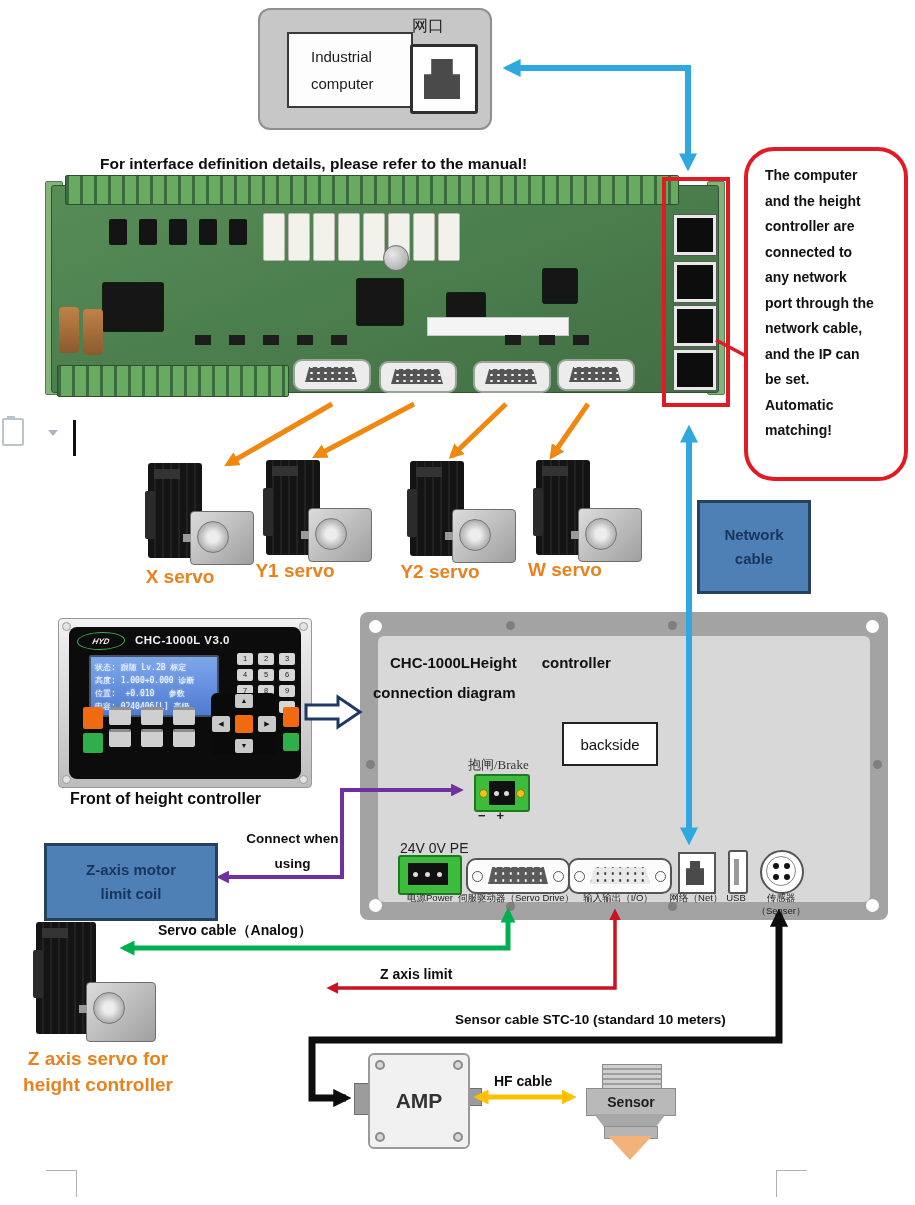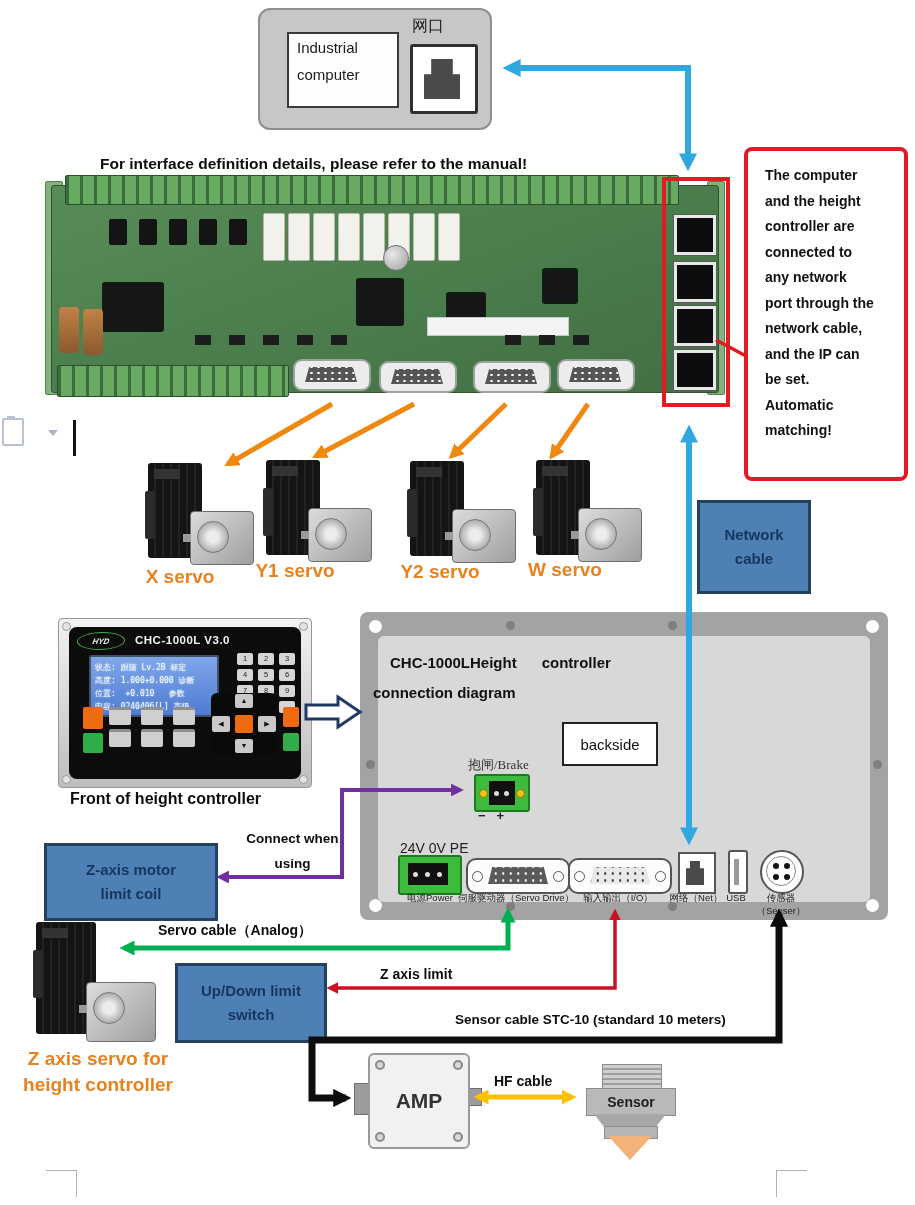--- a/index.html
+++ b/index.html
@@ -11,21 +11,21 @@
   
   .blue-box{position:absolute;background:#4e7fb5;border:3px solid #24415e;color:#17365d;
             font-weight:bold;display:flex;flex-direction:column;align-items:center;
             justify-content:center;font-size:15px;line-height:1.6;z-index:4;text-align:center;}
 
   
   .ic-box{position:absolute;left:258px;top:8px;width:230px;height:118px;background:#c7c7c7;
           border:2px solid #8f8f8f;border-radius:12px;z-index:2;}
   .ic-inner{position:absolute;left:27px;top:22px;width:100px;height:72px;background:#fdfdfd;
             border:2px solid #3a3a3a;color:#1a1a1a;font-size:15px;line-height:1.8;
-            display:flex;flex-direction:column;padding-left:8px;}
+            display:flex;flex-direction:column;justify-content:center;padding-left:22px;}
   .port-label{position:absolute;left:152px;top:6px;font-size:16px;color:#222;}
   .rj45-icon{position:absolute;left:150px;top:34px;width:62px;height:64px;background:#fff;
              border:3px solid #2f2f2f;border-radius:3px;}
   .rj45-plug{position:absolute;left:11px;top:12px;width:36px;height:40px;background:#4a4a4a;
              clip-path:polygon(0 100%,0 38%,20% 38%,20% 0,80% 0,80% 38%,100% 38%,100% 100%);}
 
   .notice{position:absolute;left:100px;top:155px;font-size:15.5px;font-weight:bold;color:#0d0d0d;z-index:2;}
 
   
   .pcb{position:absolute;left:45px;top:175px;width:678px;height:228px;z-index:1;}
@@ -46,21 +46,21 @@
   .pcb-db .dbpins{position:absolute;left:10px;top:6px;width:52px;height:15px;background:#555;
            clip-path:polygon(8% 0,92% 0,100% 100%,0 100%);
            background-image:radial-gradient(circle,#fff 1px,transparent 1.4px);background-size:7px 6px;background-position:3px 3px;background-color:#555;}
 
   
   .red-frame{position:absolute;left:662px;top:177px;width:60px;height:222px;border:4px solid #e01b24;z-index:3;}
   .rj45-module{position:absolute;left:8px;width:36px;height:34px;background:#0d0d0d;border:3px solid #e8e8e8;outline:1px solid #5a5a5a;}
 
   
   .callout{position:absolute;left:744px;top:147px;width:164px;height:334px;background:#fff;
-           border:4px solid #e01b24;border-radius:8px;z-index:4;
+           border:4px solid #e01b24;border-radius:30px;z-index:4;
            padding:12px 4px 0 17px;box-sizing:border-box;}
   .callout div{font-size:14px;font-weight:bold;color:#111;line-height:25.5px;}
 
   
   .servo{position:absolute;width:115px;height:102px;z-index:2;}
   .drive{position:absolute;left:0;top:0;width:54px;height:95px;background:#141414;border-radius:3px;
          background-image:repeating-linear-gradient(90deg,transparent 0 6px,rgba(255,255,255,.06) 6px 8px);}
   .drive::before{content:"";position:absolute;left:6px;top:6px;width:26px;height:10px;background:#333;}
   .drive::after{content:"";position:absolute;left:-3px;top:28px;width:10px;height:48px;background:#2b2b2b;border-radius:2px;}
   .motor{position:absolute;left:42px;top:48px;width:62px;height:52px;border:1px solid #6e6e6e;border-radius:4px;
@@ -398,24 +398,20 @@
   </div>
 
   <div class="blue-box" style="left:44px;top:843px;width:168px;height:72px;">
     <span>Z-axis motor</span>
     <span>limit coil</span>
   </div>
 
   <div class="btext" style="left:158px;top:922px;font-size:14px;">Servo cable（Analog）</div>
   <div class="btext" style="left:380px;top:966px;font-size:14px;">Z axis limit</div>
 
-  <div class="blue-box" style="left:175px;top:963px;width:146px;height:74px;">
-    <span>Up/Down limit</span>
-    <span>switch</span>
-  </div>
 
   <div class="btext" style="left:455px;top:1012px;font-size:13.5px;">Sensor cable STC-10 (standard 10 meters)</div>
 
   <div class="servo servo-z" style="left:36px;top:922px;">
     <div class="drive"></div>
     <div class="motor"></div>
   </div>
   <div class="servo-label" style="left:18px;top:1048px;width:160px;">Z axis servo for</div>
   <div class="servo-label" style="left:18px;top:1074px;width:160px;">height controller</div>
 

